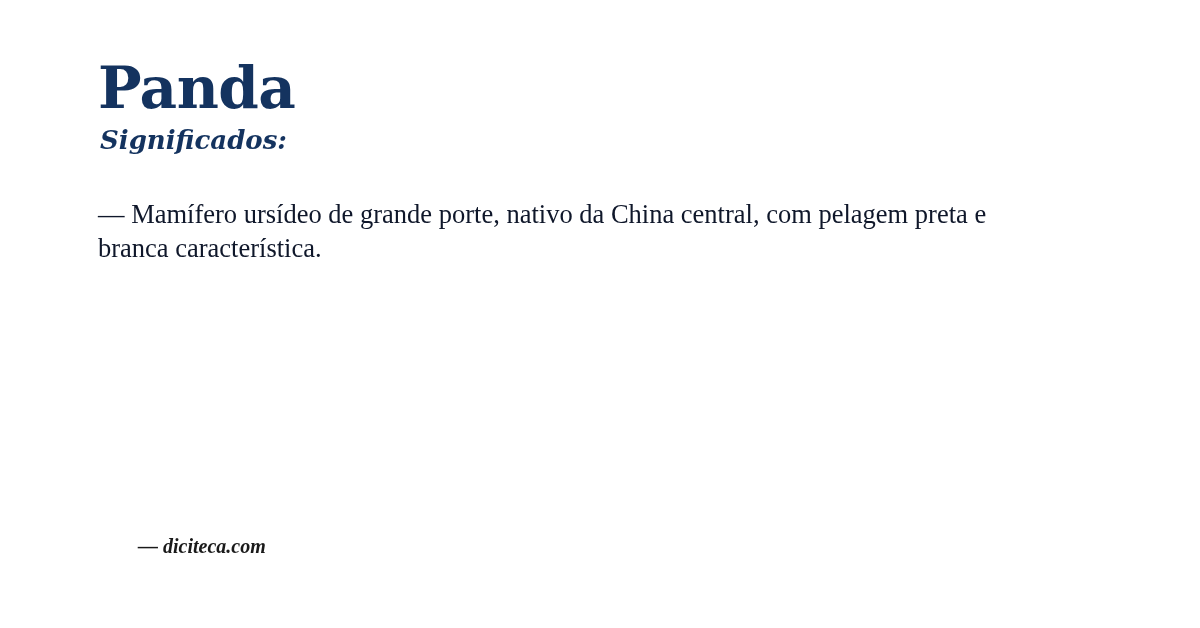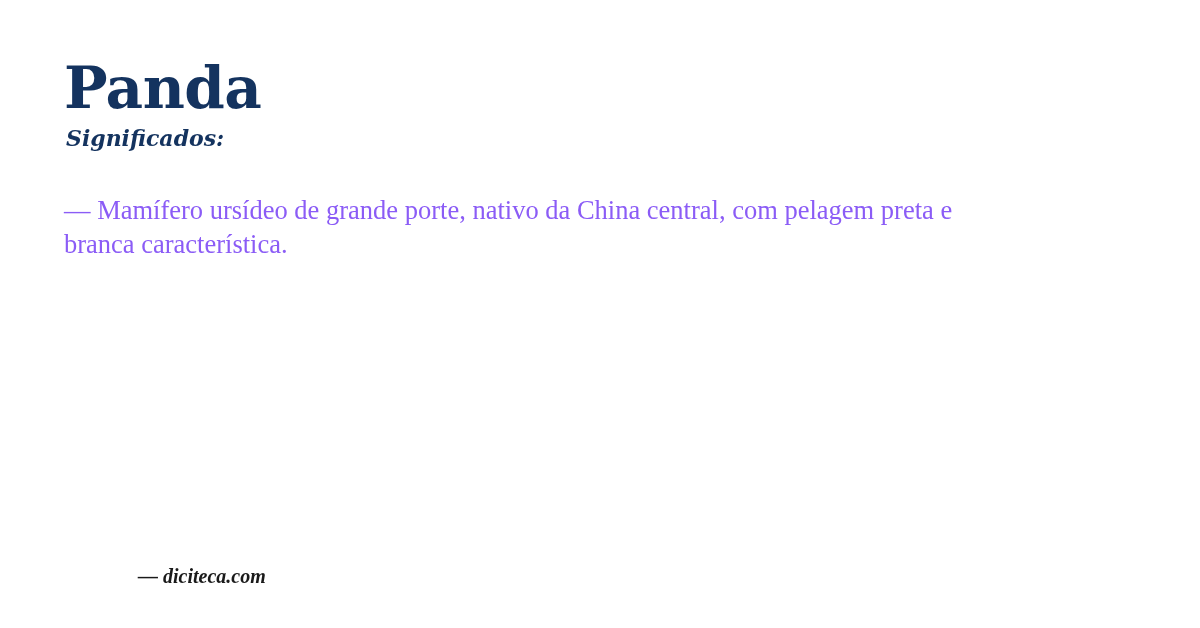--- a/index.html
+++ b/index.html
@@ -12,57 +12,57 @@
     background: #ffffff;
     font-family: "Liberation Serif", "DejaVu Serif", serif;
     color: #111111;
     overflow: hidden;
   }
   .card {
     position: relative;
     width: 1200px;
     height: 628px;
     box-sizing: border-box;
-    padding: 58px 120px 40px 64px;
+    padding: 58px 120px 40px 98px;
   }
   .headword {
     font-family: "DejaVu Serif", "Liberation Serif", serif;
     font-weight: 700;
     font-size: 58px;
     line-height: 1.05;
     color: #14335f;
     letter-spacing: -0.5px;
     margin: 0;
   }
   .subtitle {
     font-family: "DejaVu Serif", "Liberation Serif", serif;
     font-style: italic;
     font-weight: 700;
-    font-size: 22px;
+    font-size: 26px;
     color: #14335f;
     margin: 6px 0 0 2px;
   }
   .senses {
     margin-top: 42px;
   }
   .sense {
     font-family: "Liberation Serif", "DejaVu Serif", serif;
     font-size: 26.5px;
     line-height: 1.30;
-    color: #8b5cf6;
+    color: #0f172a;
     margin: 0 0 22px 0;
     max-width: 930px;
   }
   .sense:last-child {
     margin-bottom: 0;
   }
   .source {
     position: absolute;
     left: 138px;
-    bottom: 40px;
+    bottom: 70px;
     font-family: "Liberation Serif", "DejaVu Serif", serif;
     font-style: italic;
     font-weight: 700;
     font-size: 20px;
     color: #1a1a1a;
   }
 </style>
 </head>
 <body>
 

